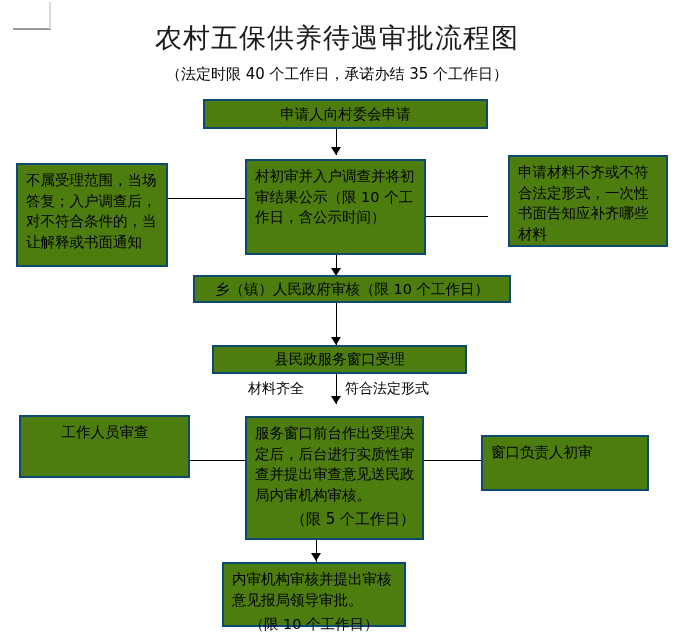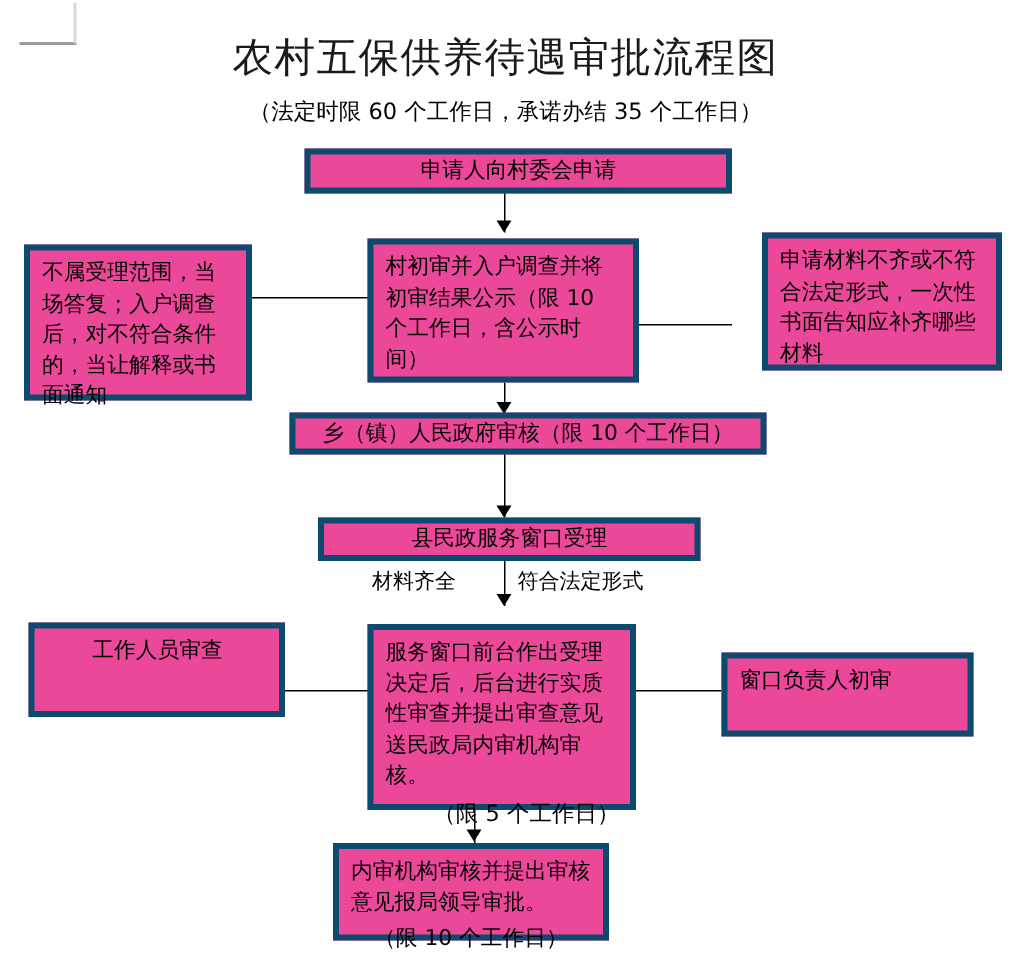--- a/index.html
+++ b/index.html
@@ -44,23 +44,23 @@
     width: 100%;
     text-align: center;
     font-size: 15px;
     color: #000000;
     white-space: nowrap;
   }
 
   
   .box {
     position: absolute;
-    border: 4px solid #0c4a6e;
+    border: 2px solid #0c4a6e;
     box-sizing: border-box;
-    background: #ec4899;
+    background: #4d7c0f;
     font-size: 14.5px;
     line-height: 1.42;
     z-index: 3;
   }
   .box .inner {
     padding: 5px 7px 4px 8px;
   }
   .box.mid-v {
     display: flex;
     align-items: center;
@@ -106,21 +106,21 @@
 </style>
 </head>
 <body>
 
 <div id="canvas">
 
   <div class="corner-h" style="left:13px; top:28px; width:38px;"></div>
   <div class="corner-v" style="left:49px; top:2px; height:27px;"></div>
 
   <div class="title" style="top:20px;">农村五保供养待遇审批流程图</div>
-  <div class="subtitle" style="top:65px;">（法定时限 60 个工作日，承诺办结 35 个工作日）</div>
+  <div class="subtitle" style="top:65px;">（法定时限 40 个工作日，承诺办结 35 个工作日）</div>
 
   <div class="vline" style="left:336px; top:128px; height:27px;"></div>
   <div class="arrowhead" style="left:331px; top:147px;"></div>
 
   <div class="hline" style="left:167px; top:198px; width:79px;"></div>
 
   <div class="hline" style="left:425px; top:216px; width:63px;"></div>
 
   <div class="vline" style="left:336px; top:255px; height:22px;"></div>
   <div class="arrowhead" style="left:331px; top:268px;"></div>

